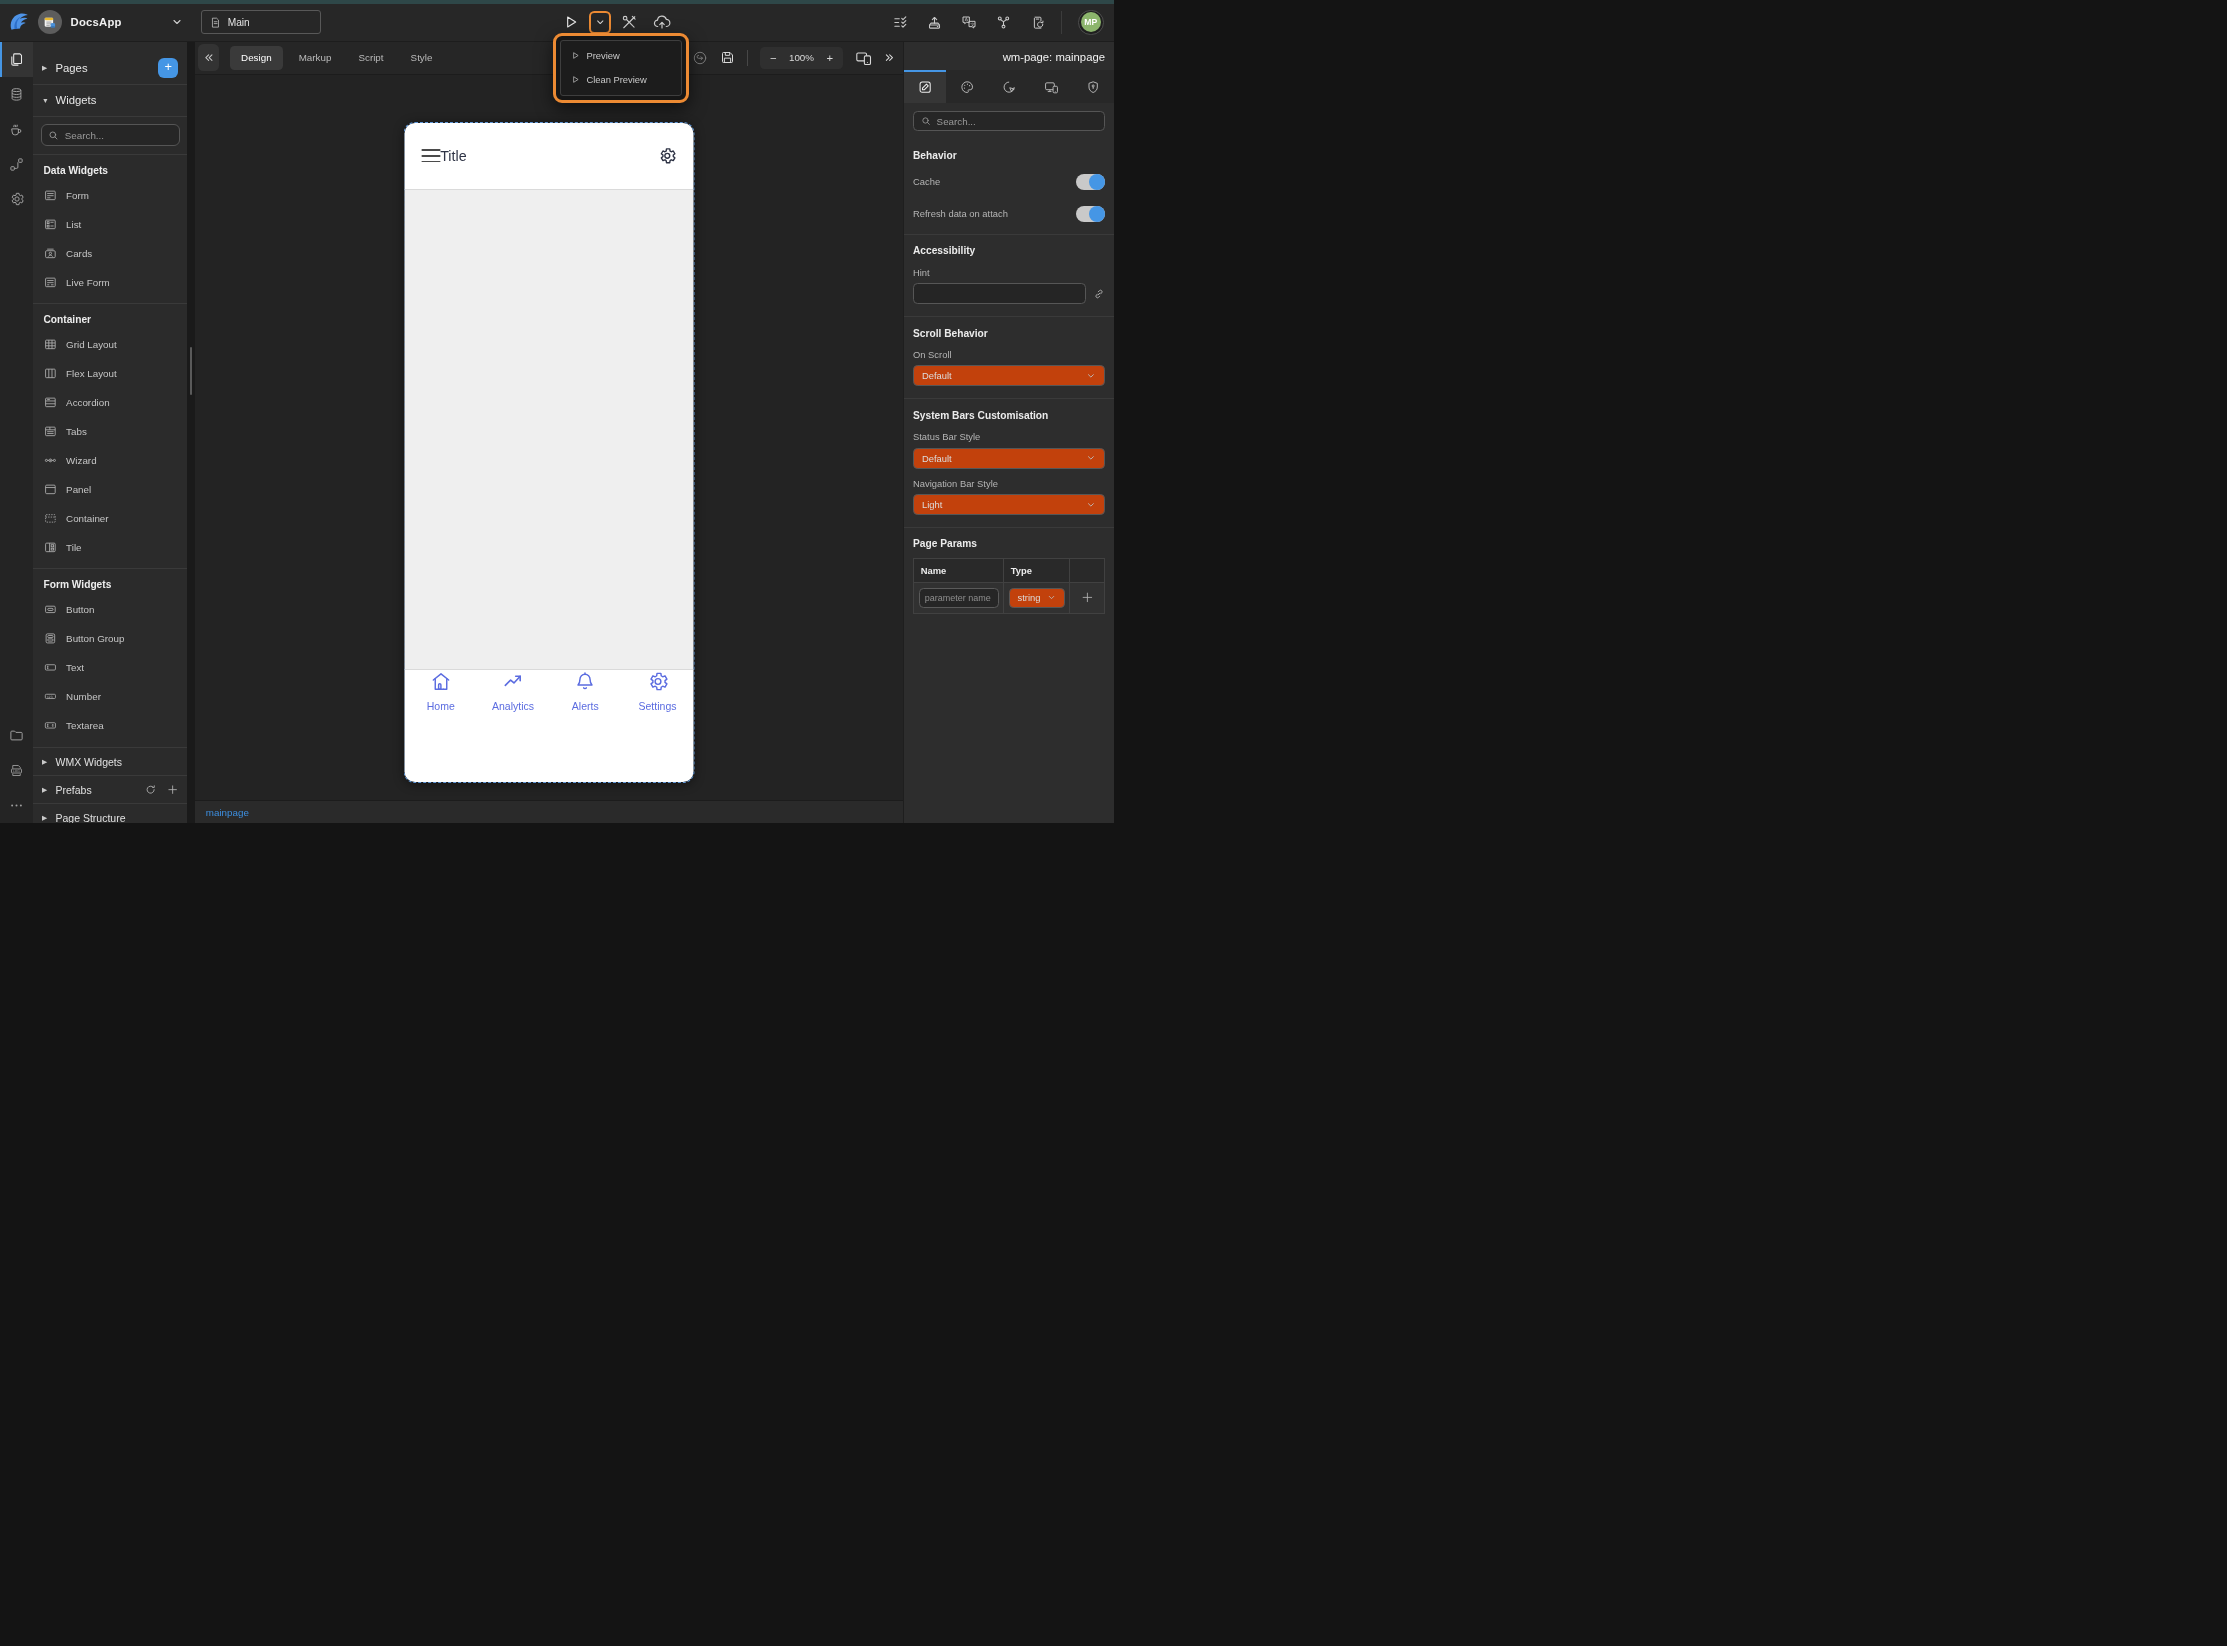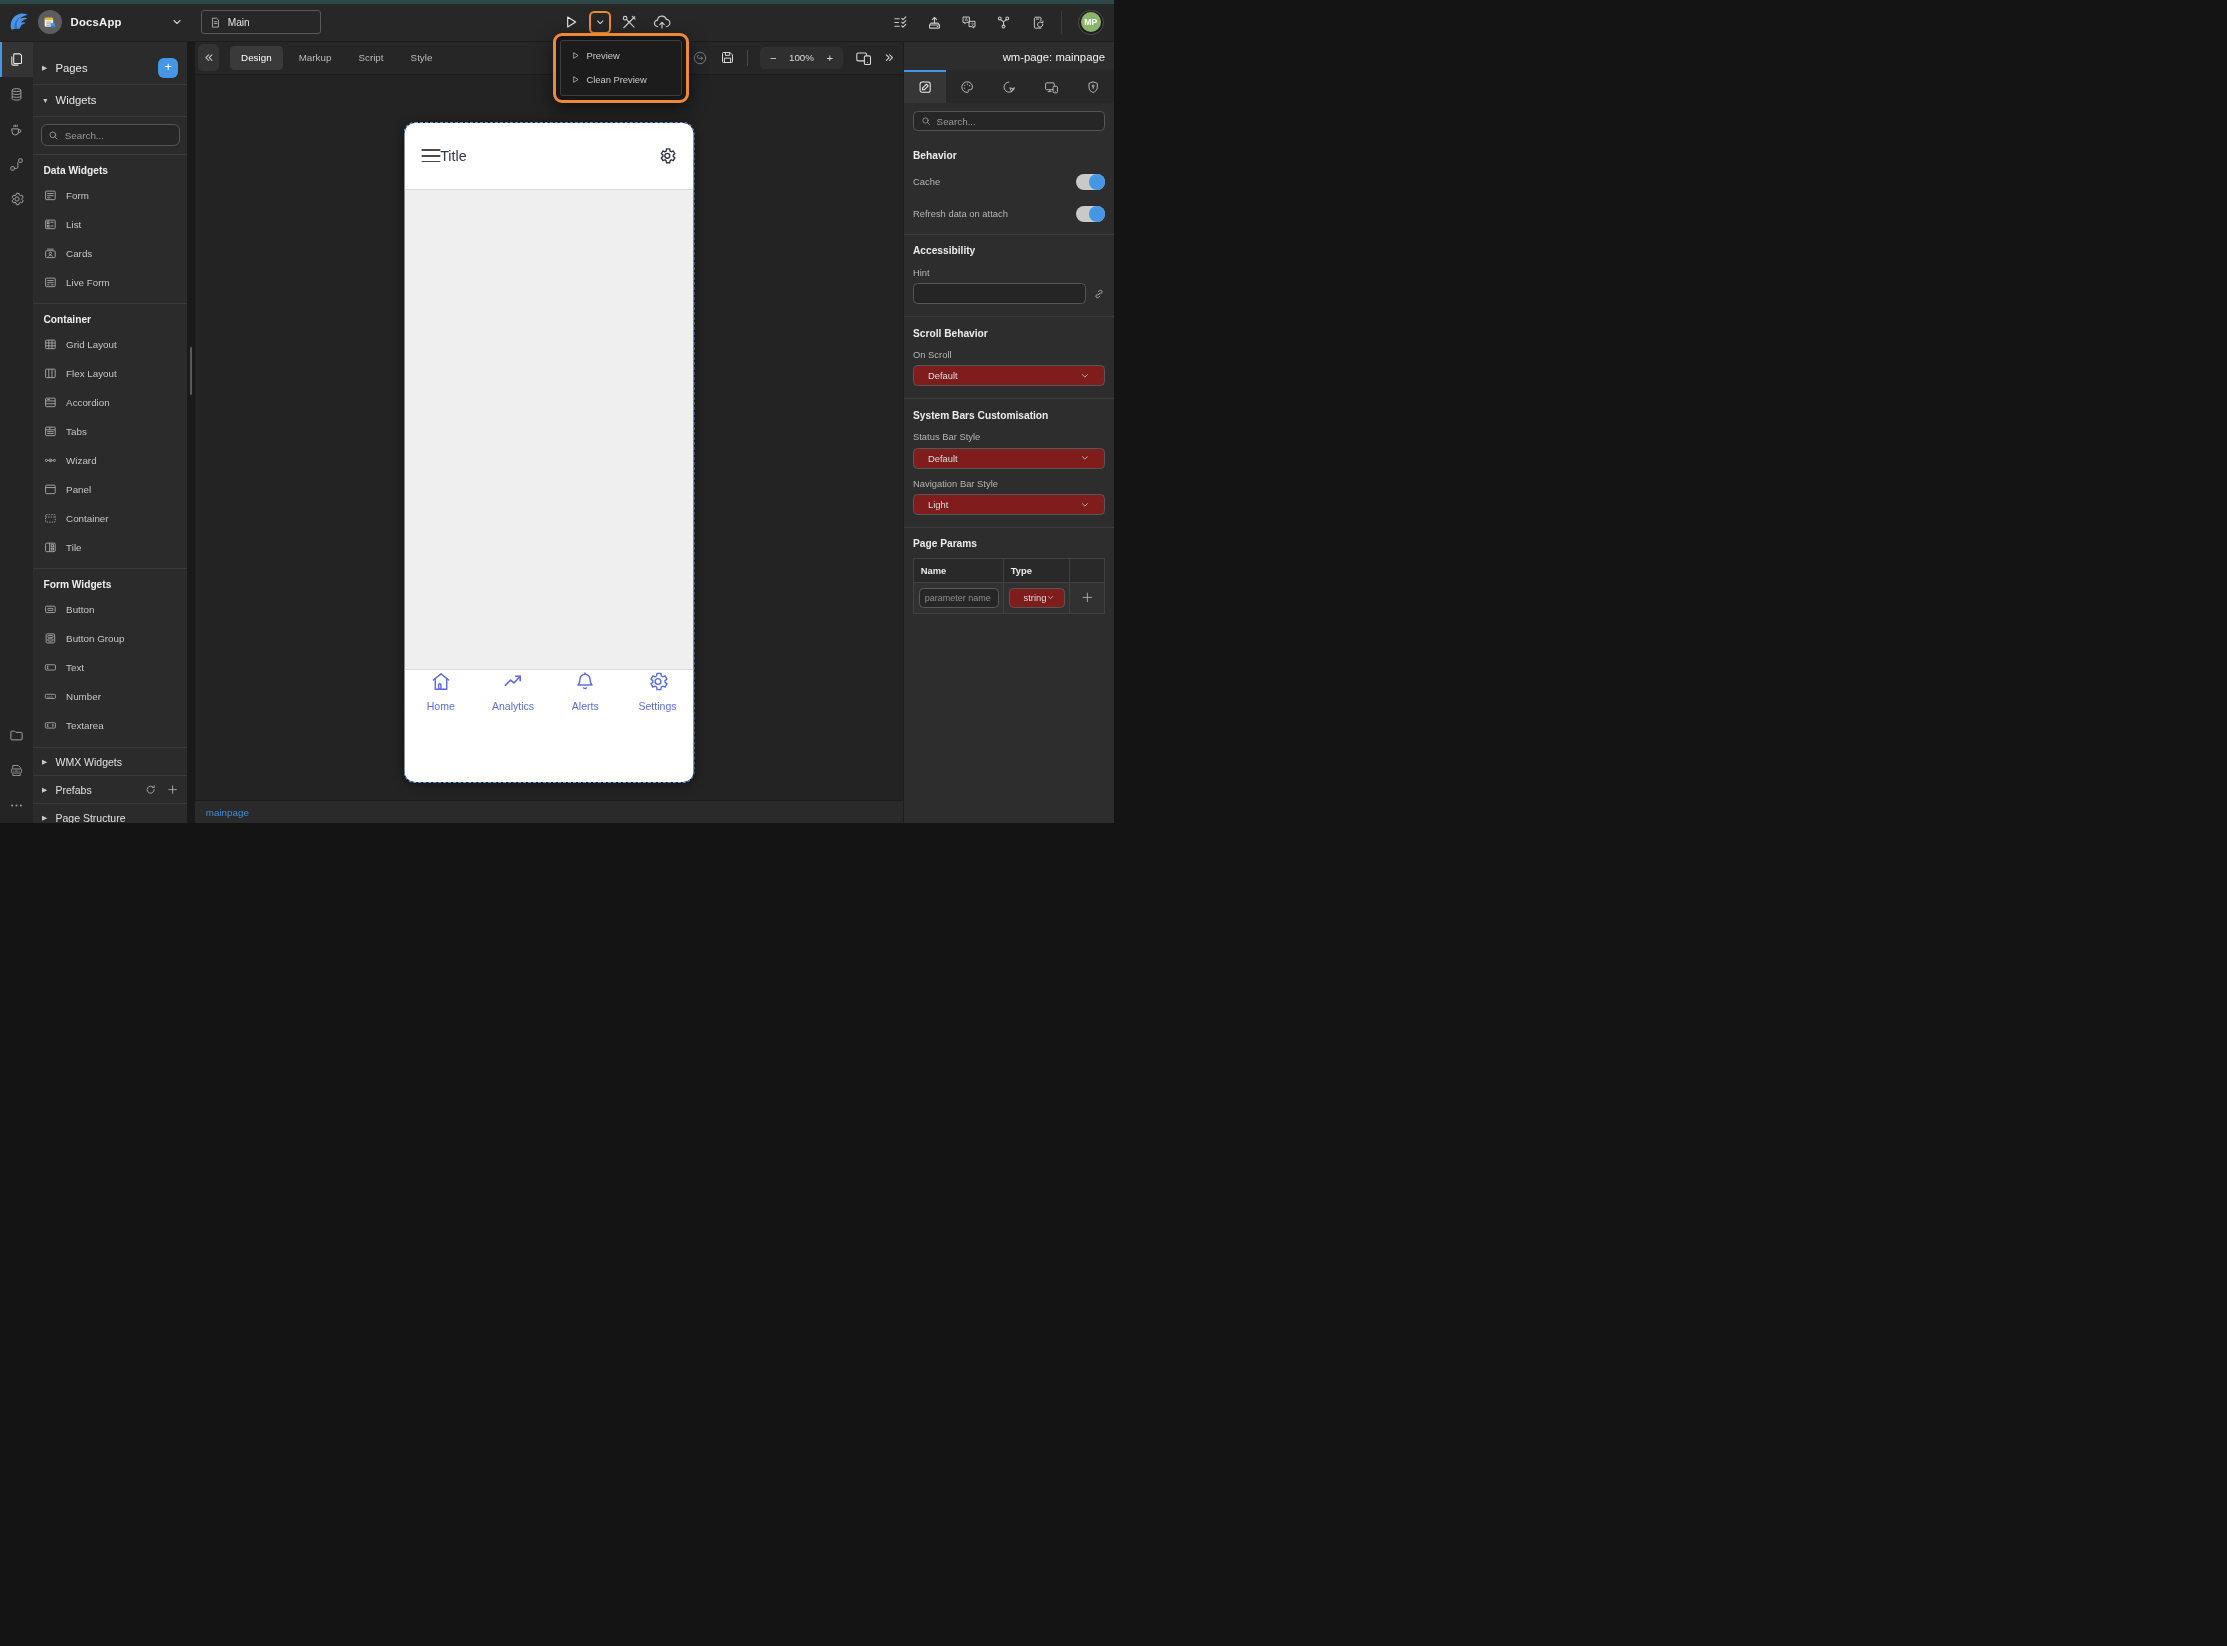--- a/index.html
+++ b/index.html
@@ -111,21 +111,21 @@
   .rp-label { color:#b5b5b5; font-size:9.4px; margin-top:9px; }
   .rp-input-row { display:flex; align-items:center; gap:7.5px; margin-top:5.3px; }
   .rp-input { flex:1; height:21px; background:#252525; border:0.8px solid #565656; border-radius:4.5px; color:#ddd; font-size:9.4px; padding:0 6px; outline:none; }
   .rp-input::placeholder { color:#8e8e8e; }
   .link-btn { color:#bdbdbd; }
   .toggle-row { display:flex; align-items:center; justify-content:space-between; margin-top:11.3px; }
   .toggle-row .rp-label { margin-top:0; }
   .toggle { position:relative; width:29px; height:16px; border-radius:8.3px; background:#c9c9c9; cursor:pointer; flex:0 0 auto; }
   .toggle .knob { position:absolute; top:0; left:0; width:16px; height:16px; border-radius:50%; background:#8e8e8e; }
   .toggle.on .knob { left:auto; right:0; background:#4596e5; }
-  .sel { display:flex; align-items:center; justify-content:space-between; height:21px; background:#7f1d1d; border:0.8px solid #565656; border-radius:4.5px; padding:0 14px; color:#ddd; font-size:9.4px; margin-top:5.3px; cursor:pointer; }
+  .sel { display:flex; align-items:center; justify-content:space-between; height:21px; background:#c2410c; border:0.8px solid #565656; border-radius:4.5px; padding:0 8px; color:#ddd; font-size:9.4px; margin-top:5.3px; cursor:pointer; }
   .sel .chev { color:#bdbdbd; }
 
   .params-table { margin-top:6.8px; border:0.8px solid #414141; }
   .pt-head { display:grid; grid-template-columns:90px 66px 1fr; background:#292929; border-bottom:0.8px solid #414141; }
   .pt-head div { padding:6px 6.8px; color:#ececec; font-size:9.4px; font-weight:700; border-right:0.8px solid #414141; }
   .pt-head div:last-child { border-right:none; }
   .pt-row { display:grid; grid-template-columns:90px 66px 1fr; background:#313131; align-items:center; }
   .pt-cell { padding:5.3px 4.5px; border-right:0.8px solid #414141; }
   .pt-cell:last-child { border-right:none; display:flex; justify-content:center; }
   .pt-input { width:100%; height:19.6px; background:#262626; border:0.8px solid #5a5a5a; border-radius:4.5px; color:#ddd; font-size:9px; padding:0 5.3px; outline:none; }

